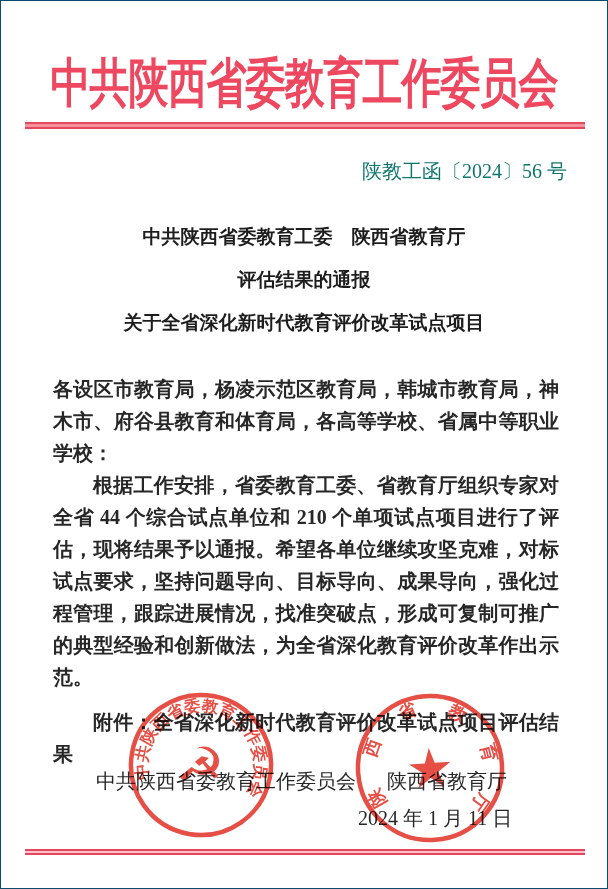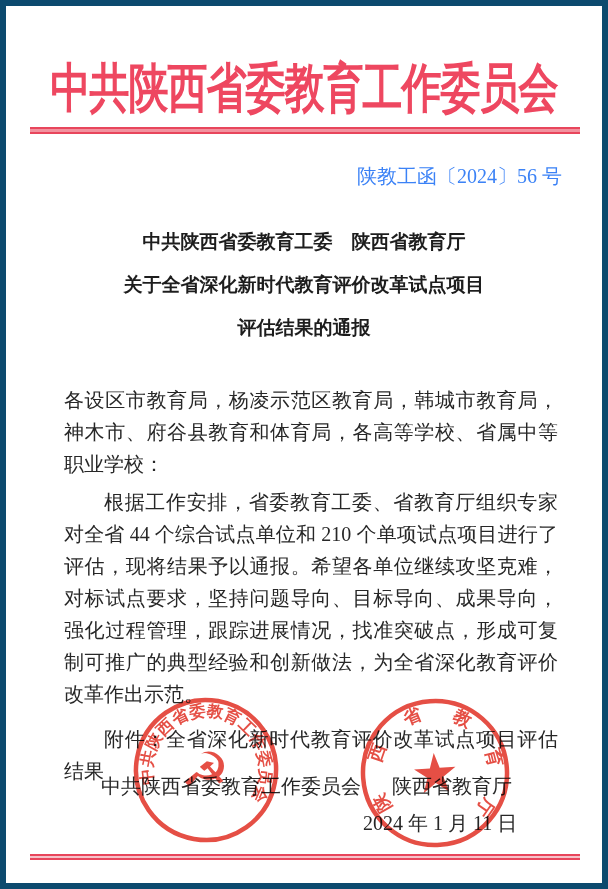--- a/index.html
+++ b/index.html
@@ -2,21 +2,21 @@
 <html><head>
 <meta charset="utf-8">
 <style>
   html, body { margin: 0; padding: 0; background: #ffffff; }
   .page {
     position: relative;
     width: 608px;
     height: 889px;
     background: #ffffff;
     box-sizing: border-box;
-    border: 6px solid #0c4a6e;
+    border: 1px solid #0c4a6e;
     overflow: hidden;
     font-family: "Liberation Serif", "DejaVu Serif", serif;
     color: #272727;
   }
 
   
   .org-header {
     position: absolute;
     top: 46px; left: 0; right: 0;
     margin: 0;
@@ -49,21 +49,21 @@
     border-bottom: 2px solid #e8465c;
     box-sizing: border-box;
     background: #f6c3ca;
   }
 
   .doc-number {
     position: absolute;
     top: 157px;
     right: 40px;
     font-size: 20px;
-    color: #3b82f6;
+    color: #0f766e;
     text-align: center;
   }
 
   .title {
     position: absolute;
     top: 214px; left: 0; right: 0;
     text-align: center;
     font-size: 19px;
     line-height: 43px;
     font-weight: bold;
@@ -73,21 +73,21 @@
   .content {
     position: absolute;
     top: 372px;
     left: 52px;
     width: 506px;
     font-size: 20px;
     line-height: 32px;
     text-align: justify;
     color: #272727;
   }
-  .content p { margin: 6px; }
+  .content p { margin: 0; font-weight: bold; }
   .body-para { text-indent: 2em; }
   .attachment { text-indent: 2em; margin-top: 13px !important; }
 
   .sig {
     position: absolute;
     font-size: 20px;
     color: #272727;
     white-space: nowrap;
   }
   .sig-left  { top: 767px; left: 95px; }
@@ -126,22 +126,22 @@
 <div class="page">
 
   <h1 class="org-header">中共陕西省委教育工作委员会</h1>
 
   <div class="rule rule-top"></div>
 
   <div class="doc-number">陕教工函〔2024〕56 号</div>
 
   <div class="title">
     <div>中共陕西省委教育工委　陕西省教育厅</div>
+    <div>评估结果的通报</div>
     <div>关于全省深化新时代教育评价改革试点项目</div>
-    <div>评估结果的通报</div>
   </div>
 
   <div class="content">
     <p class="recipients">各设区市教育局，杨凌示范区教育局，韩城市教育局，神木市、府谷县教育和体育局，各高等学校、省属中等职业学校：</p>
     <p class="body-para">根据工作安排，省委教育工委、省教育厅组织专家对全省 44 个综合试点单位和 210 个单项试点项目进行了评估，现将结果予以通报。希望各单位继续攻坚克难，对标试点要求，坚持问题导向、目标导向、成果导向，强化过程管理，跟踪进展情况，找准突破点，形成可复制可推广的典型经验和创新做法，为全省深化教育评价改革作出示范。</p>
     <p class="attachment">附件：全省深化新时代教育评价改革试点项目评估结果</p>
   </div>
 
   <div class="sig sig-left">中共陕西省委教育工作委员会</div>
   <div class="sig sig-right">陕西省教育厅</div>

